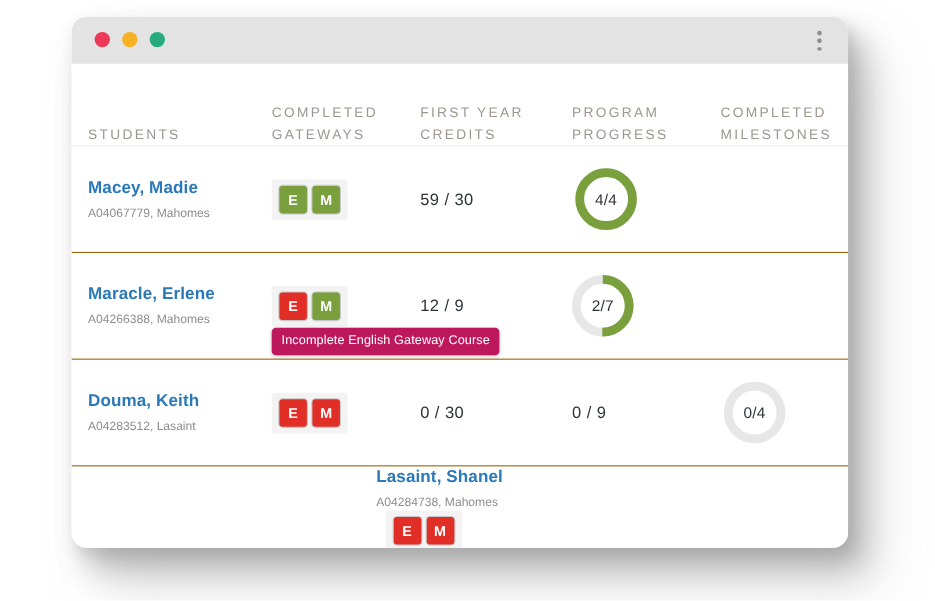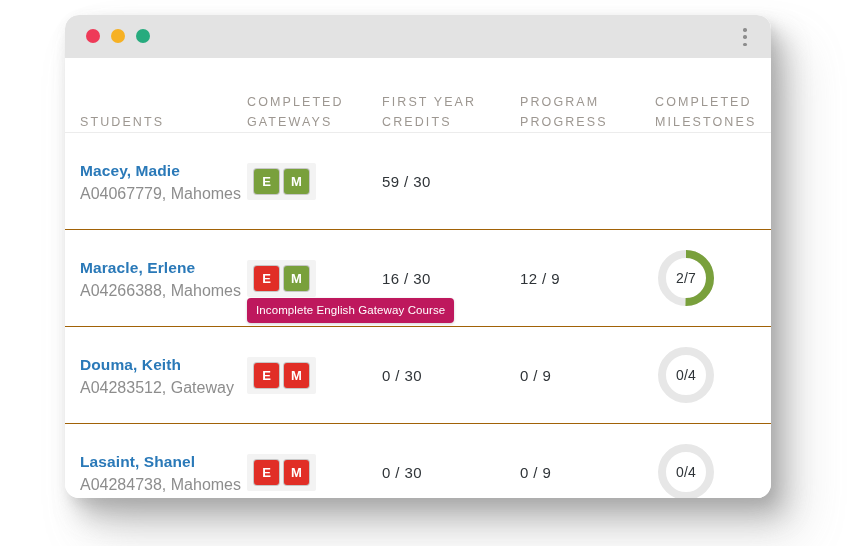--- a/index.html
+++ b/index.html
@@ -106,32 +106,32 @@
   .col-progress   { width: 135px; }
   .col-milestones { width: 116px; }
 
   .row {
     display: flex;
     align-items: center;
     height: 96px;
     border-bottom: 1px solid #a16207;
     position: relative;
   }
-  .row.last { border-bottom: none; }
+  .row.last { border-bottom: none; flex-direction: column; }
 
   
   .student-name {
     font-size: 15.5px;
     font-weight: bold;
     color: #2a79b8;
     line-height: 19px;
     letter-spacing: 0.1px;
   }
   .student-meta {
-    font-size: 16px;
+    font-size: 11px;
     color: #8d8d8d;
     margin-top: 7px;
     line-height: 14px;
   }
 
   
   .badge-wrap {
     display: inline-flex;
     gap: 5px;
     background: #f3f3f3;
@@ -231,47 +231,55 @@
         <div class="row">
           <div class="col-students">
             <div class="student-name">Macey, Madie</div>
             <div class="student-meta">A04067779, Mahomes</div>
           </div>
           <div class="col-gateways"><div class="badge-wrap">
               <span class="badge complete" style="background: rgb(121, 160, 60);">E</span>
               <span class="badge complete" style="background: rgb(121, 160, 60);">M</span>
             </div></div>
           <div class="col-credits num">59 / 30</div>
+          <div class="col-milestones">
+            <div class="ring">
+              <svg width="62" height="62" viewBox="0 0 62 62">
+                <circle cx="31" cy="31" r="24" fill="none" stroke="#e7e7e7" stroke-width="8"></circle>
+                <circle cx="31" cy="31" r="24" fill="none" stroke="#79a03c" stroke-width="8" stroke-dasharray="150.79644737231007 0"></circle>
+              </svg>
+              <div class="ring-label">4/4</div>
+            </div>
+          </div>
         </div>
         <div class="row">
           <div class="col-students">
             <div class="student-name">Maracle, Erlene</div>
             <div class="student-meta">A04266388, Mahomes</div>
           </div>
           <div class="col-gateways"><div class="badge-wrap">
               <span class="badge incomplete" style="background: rgb(225, 46, 38);">E</span>
               <span class="badge complete" style="background: rgb(121, 160, 60);">M</span>
             </div></div>
-          <div class="col-credits num">16 / 30</div>
           <div class="col-progress num">12 / 9</div>
           <div class="col-milestones">
             <div class="ring">
               <svg width="62" height="62" viewBox="0 0 62 62">
                 <circle cx="31" cy="31" r="24" fill="none" stroke="#e7e7e7" stroke-width="8"></circle>
                 <circle cx="31" cy="31" r="24" fill="none" stroke="#79a03c" stroke-width="8" stroke-dasharray="75.39822368615503 75.39822368615503"></circle>
               </svg>
               <div class="ring-label">2/7</div>
             </div>
           </div>
           <div id="gateway-tooltip">Incomplete English Gateway Course</div>
         </div>
         <div class="row">
           <div class="col-students">
             <div class="student-name">Douma, Keith</div>
-            <div class="student-meta">A04283512, Gateway</div>
+            <div class="student-meta">A04283512, Lasaint</div>
           </div>
           <div class="col-gateways"><div class="badge-wrap">
               <span class="badge incomplete" style="background: rgb(225, 46, 38);">E</span>
               <span class="badge incomplete" style="background: rgb(225, 46, 38);">M</span>
             </div></div>
           <div class="col-credits num">0 / 30</div>
           <div class="col-progress num">0 / 9</div>
           <div class="col-milestones">
             <div class="ring">
               <svg width="62" height="62" viewBox="0 0 62 62">

